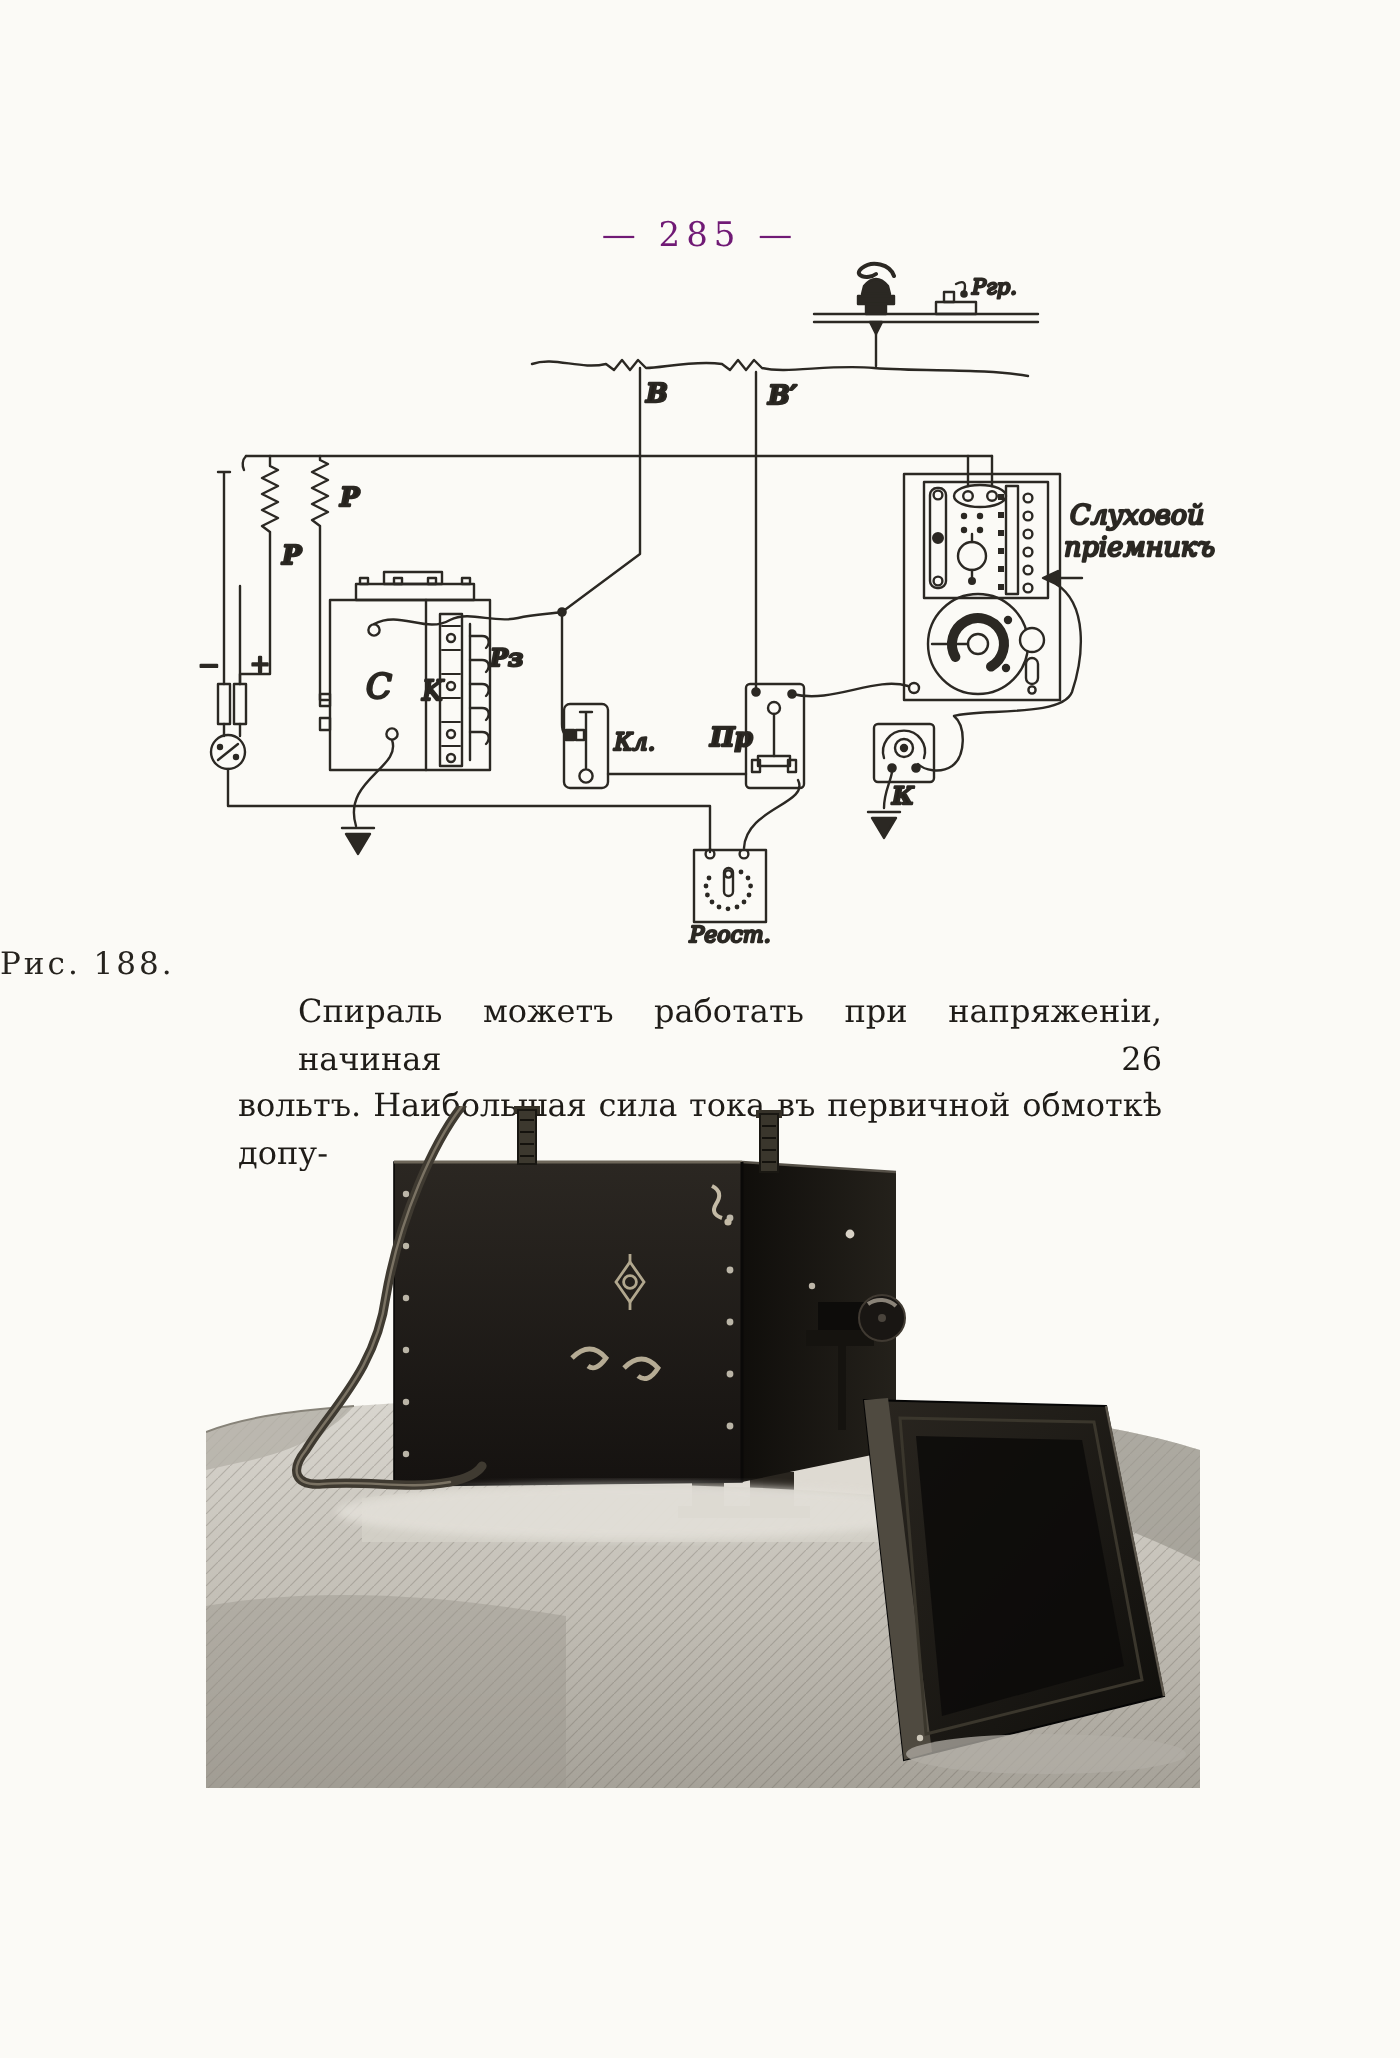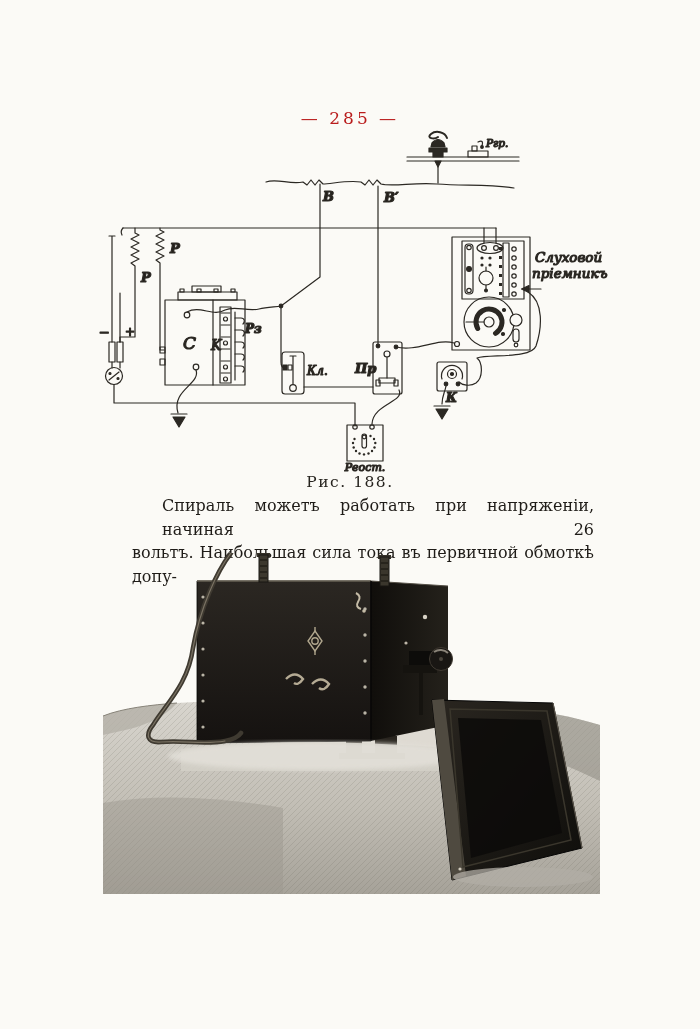--- a/index.html
+++ b/index.html
@@ -4,30 +4,30 @@
 <style>
   html,body{margin:0;padding:0;background:#e8e6e1;}
   .page{
     position:relative;width:700px;height:1029px;margin:0 auto;
     background:#fbfaf6;overflow:hidden;
     font-family:"DejaVu Serif",serif;color:#2a2722;
   }
   .abs{position:absolute;}
   .page-number{
     top:108px;left:0;width:700px;text-align:center;
-    font-size:17px;letter-spacing:3px;color:#b91c1c;
+    font-size:17px;letter-spacing:3px;color:#701a75;
   }
   .fig-caption{
-    left:0;width:700px;text-align:center;
+    left:0;width:700px;
     font-size:15.5px;letter-spacing:1.5px;color:#26231e;
   }
   .cap188{top:473px;}
   .cap189{top:906px;}
   .body-text{
-    top:494px;left:132px;width:462px;
+    top:494px;left:119px;width:462px;
     font-size:16px;line-height:23.5px;color:#1f1c18;
   }
   .body-line{text-align:justify;text-align-last:justify;}
   .body-line.indent{padding-left:30px;}
   svg text{font-family:"DejaVu Serif",serif;fill:#24211c;}
   svg .lbl{font-style:italic;}
 </style>
 </head>
 <body>
 

